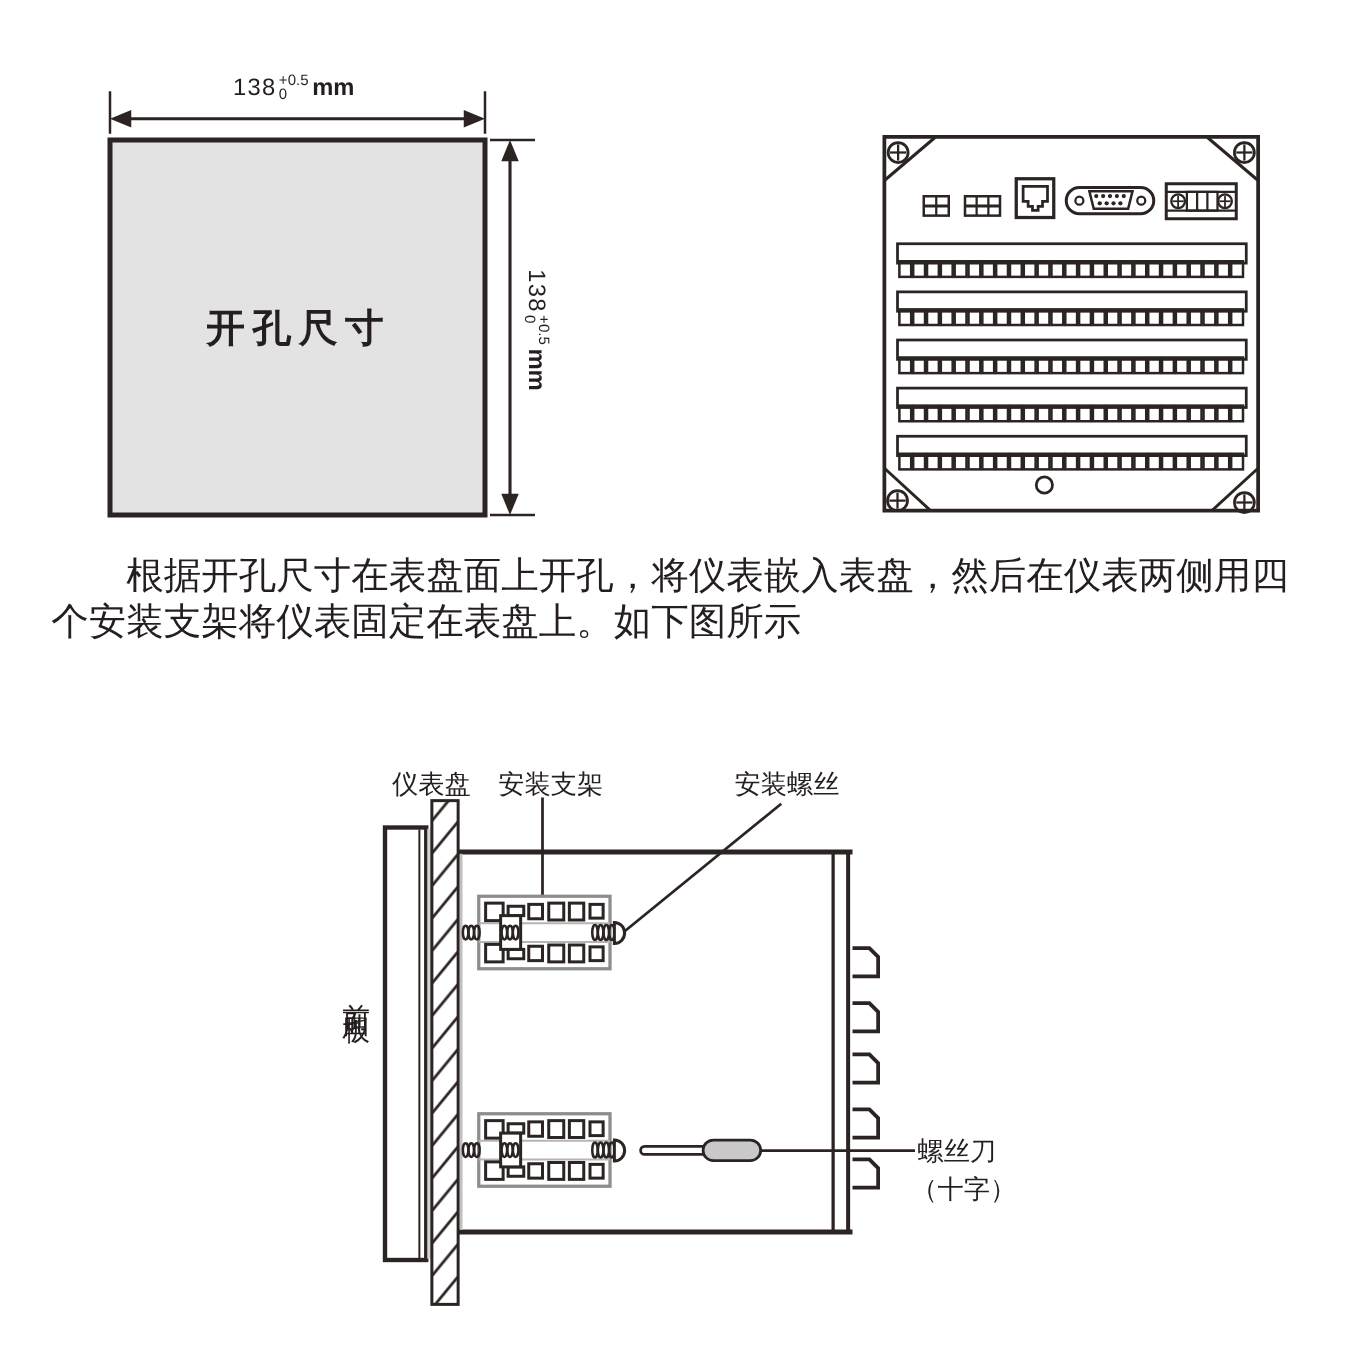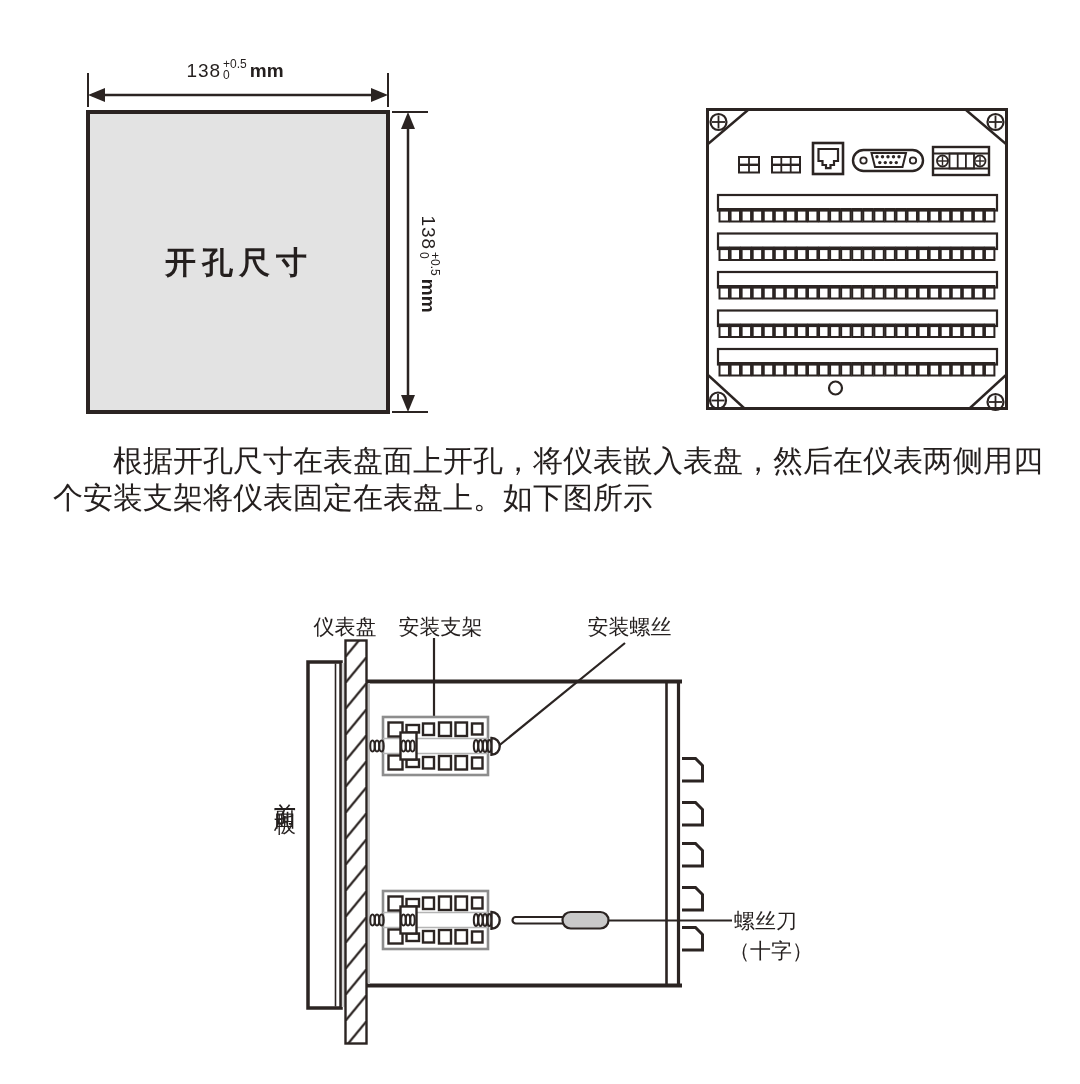--- a/index.html
+++ b/index.html
@@ -14,21 +14,21 @@
              color:#241f1e;white-space:nowrap;}
   .dim-val{letter-spacing:1px;}
   .dim-tol{display:inline-flex;flex-direction:column;align-items:flex-start;
            font-size:12px;line-height:11px;margin:-2px 3px 0 2px;}
   .dim-unit{font-weight:700;}
   #dim-h-label{transform:rotate(90deg);}
 
   
   .instructions{position:absolute;left:40px;top:438px;width:1005px;}
   .inst-heading{font-size:30px;line-height:37px;}
-  .inst-body{margin:4px 0 0 13px;font-size:30px;line-height:37px;text-indent:2em;}
+  .inst-body{margin:4px 0 0 1px;font-size:30px;line-height:37px;text-indent:2em;}
 
   
   .vertical-label{position:absolute;left:268px;top:786px;width:34px;height:110px;
                   writing-mode:vertical-rl;font-size:22px;letter-spacing:5px;line-height:34px;}
 </style>
 </head>
 <body>
 
 <div class="canvas">
 

